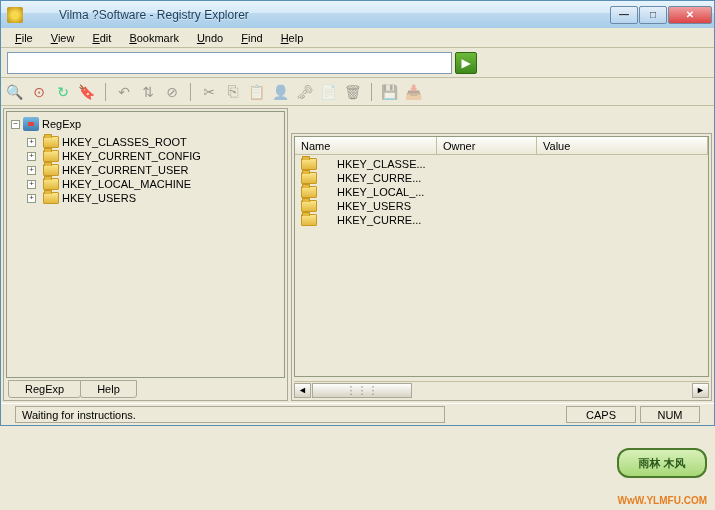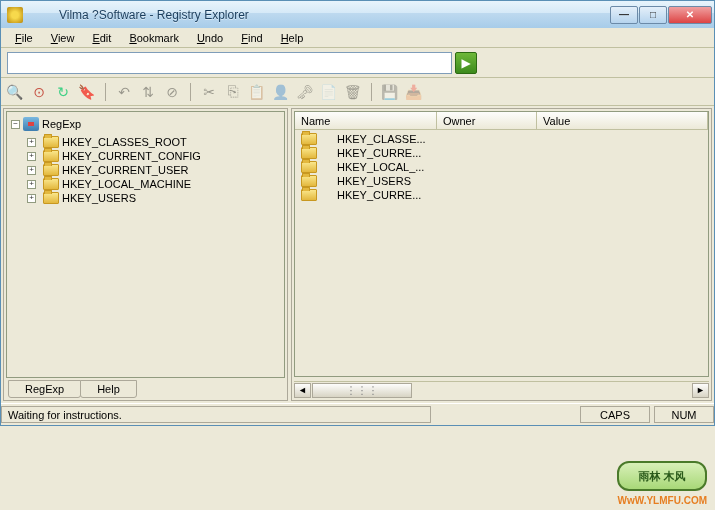--- a/index.html
+++ b/index.html
@@ -39,44 +39,44 @@
 .tree-root .root-icon::after { content: ""; position: absolute; width: 6px; height: 4px; background: #d44; top: 5px; left: 5px; }
 .tree-children { margin-left: 18px; margin-top: 3px; }
 .tree-item { display: flex; align-items: center; gap: 3px; padding: 1px 0; }
 .tree-item .exp { width: 9px; height: 9px; border: 1px solid #919b7f; background: #fff; display: flex; align-items: center; justify-content: center; font-size: 8px; line-height: 1; color: #333; margin-right: 4px; }
 .folder { width: 16px; height: 12px; background: linear-gradient(#fae68a, #e3b83e); border: 1px solid #c89820; border-radius: 1px; position: relative; }
 .folder::before { content: ""; position: absolute; top: -3px; left: 0; width: 6px; height: 3px; background: #e3b83e; border: 1px solid #c89820; border-bottom: none; border-radius: 1px 1px 0 0; }
 
 .bottom-tabs { height: 20px; display: flex; align-items: flex-end; padding: 0 4px 2px;}
 .bottom-tabs .tab { padding: 2px 16px; border: 1px solid #aca899; border-top-left-radius: 0; border-top-right-radius:0; border-bottom-left-radius:3px; border-bottom-right-radius:3px; background: #ece9d8; margin-right: -1px; font-size: 11px; }
 
-.right-panel { flex: 1; display: flex; flex-direction: column; border:1px solid #aca899;}
+.right-panel { flex: 1; display: flex; flex-direction: column; border:1px solid #aca899;margin-top:25px;}
 .list { flex: 1; background: #ece9d8; border: 1px solid #919b7f; margin: 2px; display: flex; flex-direction: column; overflow: hidden; }
 .list-header { height: 18px; display: flex; background: linear-gradient(#fdfdfb, #ece9d8); border-bottom: 1px solid #c0c0a0; }
 .list-header .col { border-right: 1px solid #c0c0a0; padding: 2px 6px; display: flex; align-items: center; }
 .col-name { width: 142px; }
 .col-owner { width: 100px; }
 .col-value { flex: 1; }
 .list-body { flex: 1; padding: 2px 4px; overflow: auto; }
 .list-row { display: flex; align-items: center; gap: 20px; padding: 1px 2px; }
 .hscroll { height: 17px; background: #ece9d8; border-top: 1px solid #c0c0a0; display: flex; align-items: center; margin:2px;}
 .hscroll .arrow { width: 17px; height: 15px; background: linear-gradient(#fdfdfb,#d8d4c4); border: 1px solid #aca899; display:flex;align-items:center;justify-content:center;font-size:9px;}
 .hscroll .thumb { width: 100px; height: 15px; background: linear-gradient(#fdfdfb,#d8d4c4); border: 1px solid #aca899; margin: 0 1px; display:flex;align-items:center;justify-content:center;color:#888;}
 .hscroll .track { flex:1; }
 
-.statusbar { height: 22px; background: #ece9d8; border-top: 1px solid #fff; display: flex; align-items: center; padding: 0 0; gap: 4px; }
+.statusbar { height: 22px; background: #ece9d8; border-top: 1px solid #fff; display: flex; align-items: center; padding: 0 14px; gap: 4px; }
 .statusbar .panel { border: 1px solid #aca899; height: 17px; padding: 1px 6px; display: flex; align-items: center; background: #ece9d8; }
 .statusbar .msg { flex: 0 0 430px; }
 .statusbar .spacer { flex: 1; }
 .statusbar .caps { width: 70px; justify-content: center; }
 .statusbar .num { width: 60px; justify-content: center; }
 
 .watermark { position: absolute; right: 8px; bottom: 4px; pointer-events: none; }
 .watermark .logo-box { width: 90px; height: 30px; background: linear-gradient(#d8f0b8,#a8d878); border: 2px solid #4a7a2a; border-radius: 12px; display: flex; align-items: center; justify-content: center; font-weight: bold; color: #2a5a1a; font-size: 11px; position: relative; }
-.watermark .url { font-size: 10px; color: #e67e22; font-weight: bold; text-align: right; margin-top: 4px; }
+.watermark .url { font-size: 10px; color: #e67e22; font-weight: bold; text-align: right; margin-top: 17px; }
 </style>
 </head>
 <body>
 
 <div class="titlebar">
   <div class="app-icon"></div>
   <div class="title">Vilma ?Software - Registry Explorer</div>
   <div class="win-controls">
     <div class="win-btn min">—</div>
     <div class="win-btn max">□</div>

